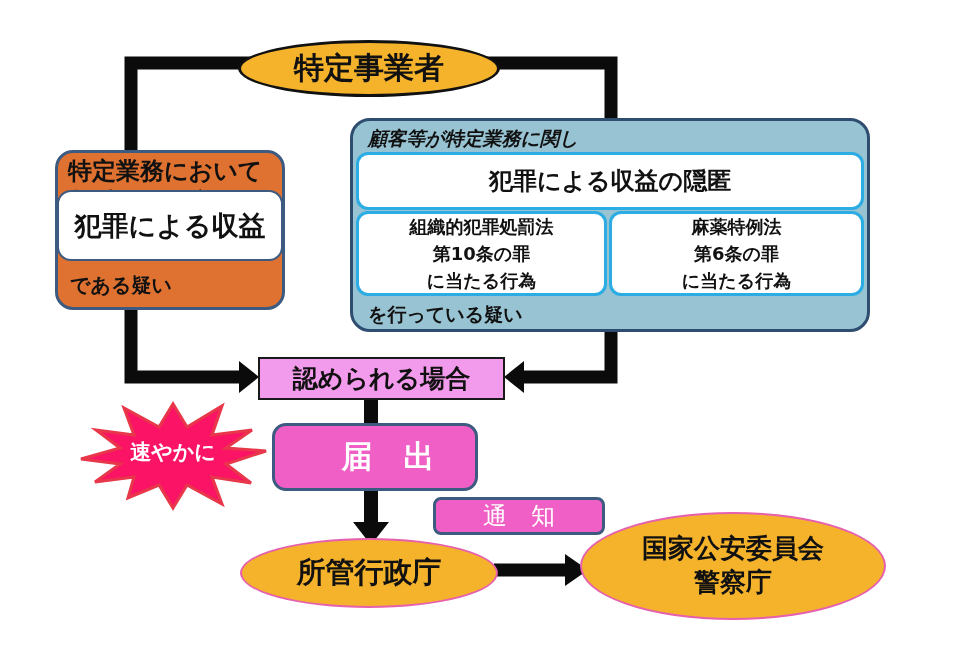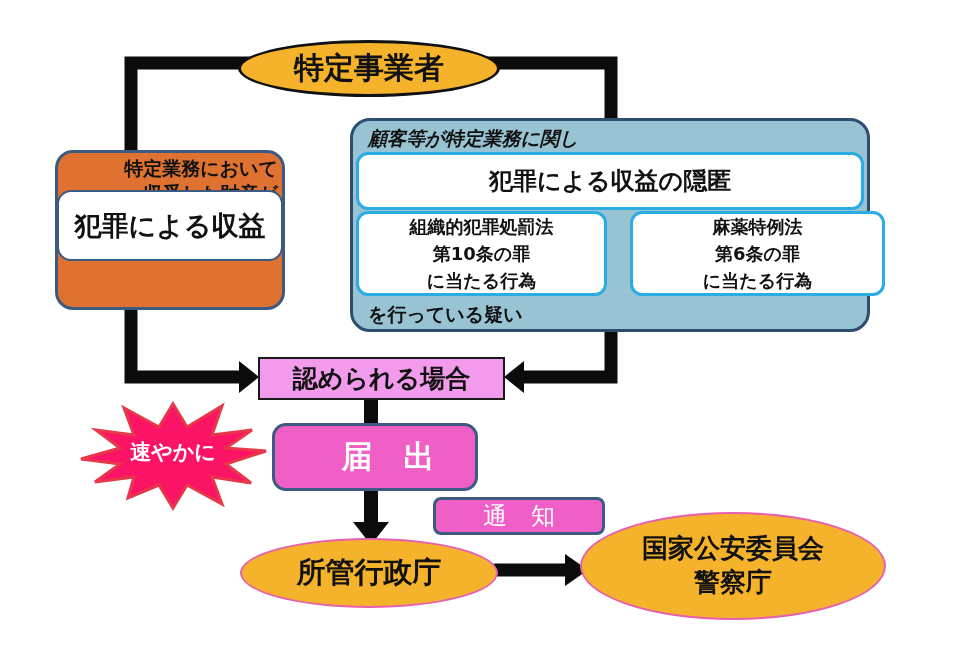--- a/index.html
+++ b/index.html
@@ -7,29 +7,29 @@
     position:relative;width:956px;height:650px;background:#ffffff;overflow:hidden;
     font-family:"DejaVu Sans",sans-serif;color:#111;
   }
   .abs{position:absolute;}
   svg.layer{position:absolute;left:0;top:0;z-index:1;}
   .node{z-index:2;display:flex;align-items:center;justify-content:center;text-align:center;box-sizing:border-box;}
   .ellipse{border-radius:50%;background:#F5B32C;}
   .top-ellipse{left:238px;top:40px;width:262px;height:57px;border:3px solid #111;font-size:30px;font-weight:bold;}
   
   .orange-box{left:55px;top:150px;width:230px;height:160px;background:#DF7231;border:3px solid #3D5A80;border-radius:18px;}
-  .orange-top{left:68px;top:156px;width:210px;font-size:19px;font-weight:600;line-height:1.3;text-align:right;z-index:3;}
+  .orange-top{left:68px;top:156px;width:210px;font-size:24px;font-weight:600;line-height:1.3;text-align:left;z-index:3;}
   .orange-white{left:57px;top:190px;width:226px;height:71px;background:#ffffff;border:2px solid #3D5A80;border-radius:14px;font-size:27px;font-weight:bold;z-index:3;}
   .orange-bottom{left:70px;top:272px;width:200px;font-size:20px;font-weight:600;text-align:left;z-index:3;}
   
   .teal-box{left:350px;top:118px;width:520px;height:214px;background:#97C3D2;border:3px solid #2E4D70;border-radius:20px;}
   .teal-header{left:368px;top:126px;width:480px;font-size:19px;font-weight:600;text-align:left;z-index:3;font-style:italic;}
   .teal-white-main{left:356px;top:152px;width:508px;height:58px;background:#ffffff;border:3px solid #2BACE2;border-radius:12px;font-size:24px;font-weight:bold;z-index:3;}
   .teal-sub-left{left:356px;top:211px;width:251px;height:85px;background:#ffffff;border:3px solid #2BACE2;border-radius:12px;font-size:18px;font-weight:600;line-height:1.5;z-index:3;}
-  .teal-sub-right{left:609px;top:211px;width:255px;height:85px;background:#ffffff;border:3px solid #2BACE2;border-radius:12px;font-size:18px;font-weight:600;line-height:1.5;z-index:3;margin-left:21px;}
+  .teal-sub-right{left:609px;top:211px;width:255px;height:85px;background:#ffffff;border:3px solid #2BACE2;border-radius:12px;font-size:18px;font-weight:600;line-height:1.5;z-index:3;}
   .teal-footer{left:368px;top:302px;width:300px;font-size:19px;font-weight:700;text-align:left;z-index:3;}
   
   .condition-box{left:258px;top:357px;width:247px;height:43px;background:#F29AEB;border:2px solid #1a1a1a;font-size:25px;font-weight:bold;}
   .report-box{left:272px;top:423px;width:206px;height:68px;background:#F05FC5;border:3px solid #3D5A80;border-radius:14px;font-size:31px;font-weight:bold;color:#ffffff;padding-left:26px;}
   .notice-box{left:433px;top:497px;width:172px;height:38px;background:#F05FC5;border:3px solid #3D5A80;border-radius:8px;font-size:24px;font-weight:normal;color:#ffffff;}
   .star-label{left:110px;top:438px;width:126px;font-size:21px;font-weight:bold;color:#ffffff;text-align:center;z-index:3;}
   .agency-ellipse{left:240px;top:538px;width:258px;height:70px;border:2px solid #E660AE;font-size:29px;font-weight:bold;}
   .npa-ellipse{left:580px;top:512px;width:306px;height:108px;border:2px solid #E660AE;font-size:26px;font-weight:bold;line-height:1.3;}
 </style>
 </head>
@@ -61,20 +61,21 @@
   </div>
 
   <div class="abs node orange-box"></div>
   <div class="abs orange-top">
     <div>特定業務において</div>
     <div>収受した財産が</div>
   </div>
   <div class="abs node orange-white">
     <span>犯罪による収益</span>
   </div>
+  <div class="abs orange-bottom">である疑い</div>
 
   <div class="abs node teal-box"></div>
   <div class="abs teal-header">顧客等が特定業務に関し</div>
   <div class="abs node teal-white-main">
     <span>犯罪による収益の隠匿</span>
   </div>
   <div class="abs node teal-sub-left">
     <div>
       <div>組織的犯罪処罰法</div>
       <div>第10条の罪</div>

